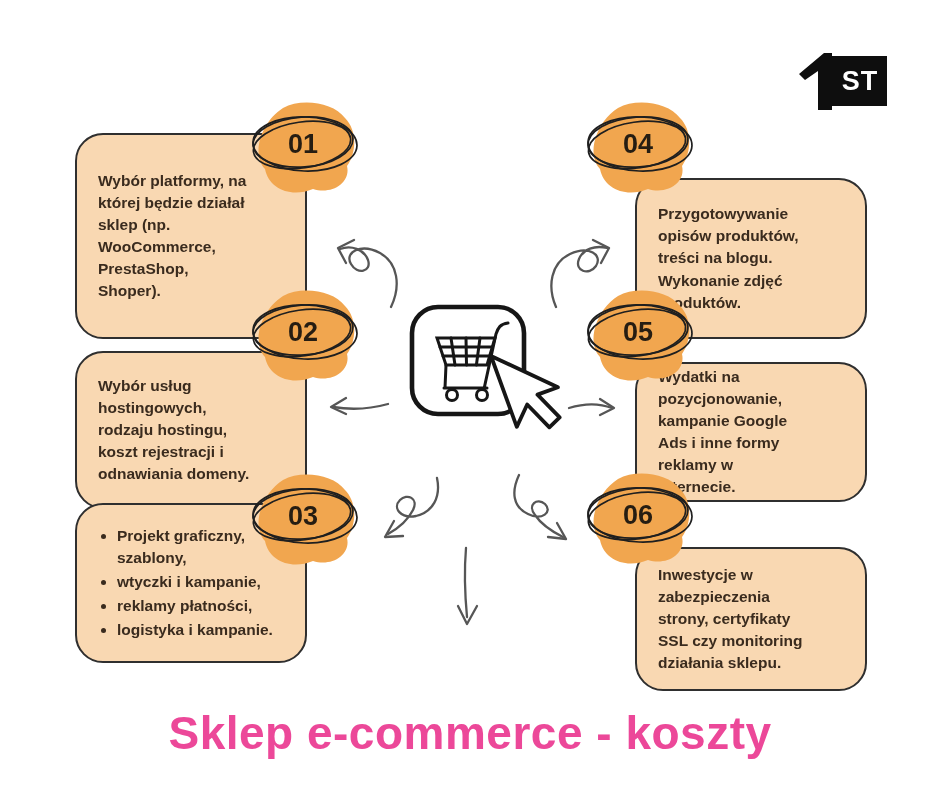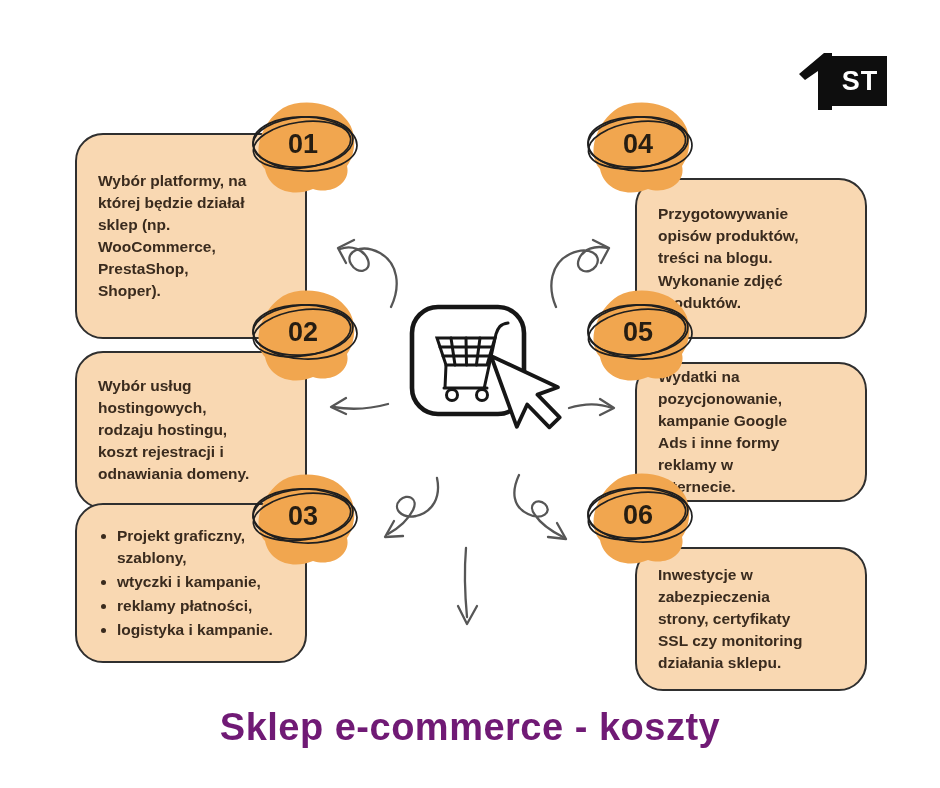--- a/index.html
+++ b/index.html
@@ -47,21 +47,21 @@
   .cart-line{fill:none;stroke:#161616;stroke-width:3px;stroke-linecap:round;}
   .cursor{fill:#ffffff;stroke:#161616;stroke-width:1.3px;stroke-linejoin:round;}
 
   .logo{position:absolute;left:793px;top:47px;width:100px;height:70px;overflow:visible;}
   .logo-shape{fill:#0E0E0E;}
   .logo-st{font-size:27px;font-weight:bold;fill:#FFFFFF;letter-spacing:1px;
     font-family:"Liberation Sans","DejaVu Sans",sans-serif;}
 
   .title{
     position:absolute;left:0;right:0;top:706px;text-align:center;
-    font-size:38px;font-weight:bold;color:#701a75;letter-spacing:0.5px;
+    font-size:46px;font-weight:bold;color:#ec4899;letter-spacing:0.5px;
   }
 </style>
 </head>
 <body>
 
 <div class="canvas">
 
   <svg class="layer" width="940" height="788" viewBox="0 0 940 788">
     <g>
       <path class="arrow" d="M391,307 C401,286 398,263 380,253 C361,243 344,252 351,264 C357,275 372,272 368,260 C364,249 351,245 340,249"></path>

